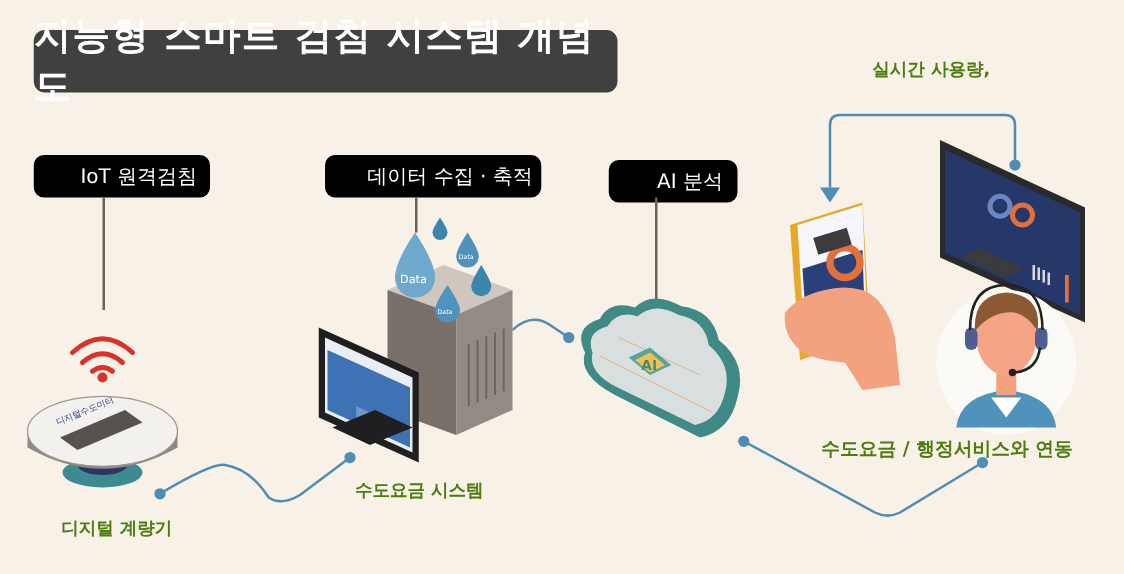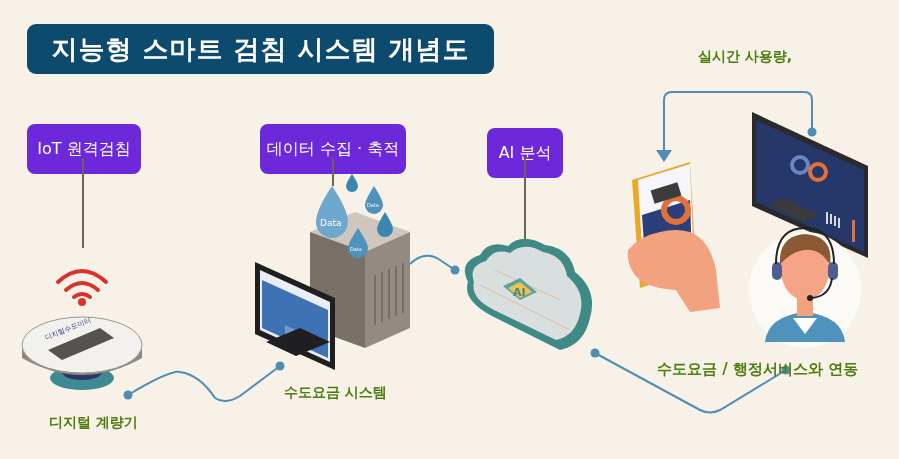--- a/index.html
+++ b/index.html
@@ -1,19 +1,19 @@
 <!DOCTYPE html>
 <html><head>
 <meta charset="utf-8">
 <style>
   html, body { margin:0; padding:0; }
   body { width:899px; height:459px; background:#f7f1e7; position:relative; overflow:hidden; font-family:"DejaVu Sans", sans-serif; }
   .abs { position:absolute; }
-  .title-banner { left:27px; top:24px; width:467px; height:50px; background:#0c4a6e; border-radius:9px; color:#fff; font-size:26px; font-weight:bold; display:flex; align-items:center; justify-content:center; letter-spacing:1px; }
-  .tag { background:#6d28d9; color:#fff; border-radius:8px; font-size:16px; display:flex; align-items:center; justify-content:center; height:50px; }
+  .title-banner { left:27px; top:24px; width:467px; height:50px; background:#404040; border-radius:9px; color:#fff; font-size:30px; font-weight:bold; display:flex; align-items:center; justify-content:center; letter-spacing:1px; }
+  .tag { background:#000000; color:#fff; border-radius:8px; font-size:16px; display:flex; align-items:center; justify-content:center; height:34px;padding-left:27px; }
   .caption { color:#4d7c0f; font-size:14px; font-weight:bold; white-space:nowrap; }
   .stem { width:2px; background:#6b6259; }
   svg { position:absolute; left:0; top:0; }
 </style>
 </head>
 <body>
 
 <div class="abs title-banner">지능형 스마트 검침 시스템 개념도</div>
 
 <div class="abs tag" style="left:27px;top:124px;width:114px;">IoT 원격검침</div>
@@ -141,13 +141,13 @@
     <rect x="772" y="262" width="10" height="18" rx="5" fill="#4e5f8f"></rect>
     <rect x="828" y="262" width="10" height="18" rx="5" fill="#4e5f8f"></rect>
     <path d="M776 264 Q776 228 805 228 Q834 228 834 264" fill="none" stroke="#222" stroke-width="2"></path>
     <path d="M832 278 Q830 296 812 298" fill="none" stroke="#222" stroke-width="2"></path>
     <circle cx="810" cy="298" r="3" fill="#222"></circle>
   </g>
 </svg>
 
 <div class="abs caption" style="left:49px;top:414px;">디지털 계량기</div>
 <div class="abs caption" style="left:284px;top:384px;">수도요금 시스템</div>
-<div class="abs caption" style="left:657px;top:360px;font-size:15px;">수도요금 / 행정서비스와 연동</div>
+<div class="abs caption" style="left:657px;top:350px;font-size:15px;">수도요금 / 행정서비스와 연동</div>
 
 </body></html>

